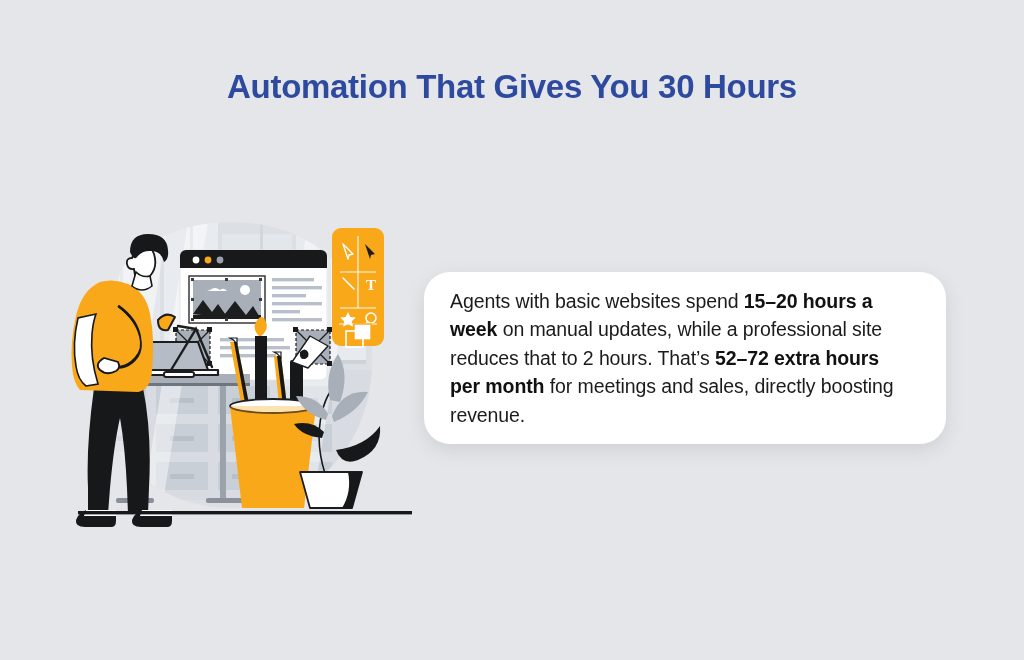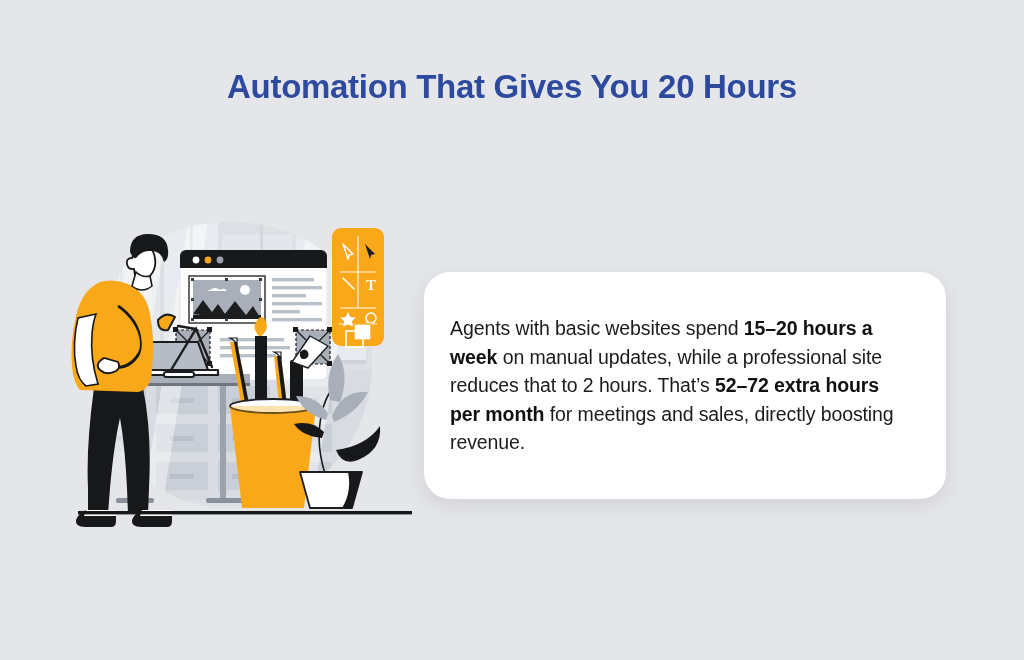--- a/index.html
+++ b/index.html
@@ -46,21 +46,21 @@
     height: 320px;
   }
   .illustration svg { display: block; }
 
   
   .card {
     position: absolute;
     left: 424px;
     top: 272px;
     width: 522px;
-    height: 227px;
+    height: 172px;
     background: #FFFFFF;
     border-radius: 26px;
     box-shadow: 0 6px 18px rgba(120,126,136,0.20);
     box-sizing: border-box;
     display: flex;
     align-items: center;
   }
   .card-text {
     padding: 0 34px 0 26px;
     color: #1B1B1B;
@@ -71,21 +71,21 @@
     letter-spacing: -0.1px;
   }
   .card-text b { font-weight: bold; color: #111111; }
 </style>
 </head>
 <body>
 
 <div class="stage">
 
   <div class="headline">
-    <span>Automation That Gives You 20 Hours</span>
+    <span>Automation That Gives You 30 Hours</span>
   </div>
 
   <div class="illustration">
     <svg width="360" height="320" viewBox="0 0 360 320" xmlns="http://www.w3.org/2000/svg">
       <defs>
         <clipPath id="blobClip">
           <path d="M30 150 C30 60 95 12 170 12 C250 12 312 62 312 150 C312 238 250 298 170 298 C95 298 30 240 30 150 Z"></path>
         </clipPath>
         <clipPath id="screenClip">
             <rect x="127" y="60" width="133" height="105" rx="3"></rect>

